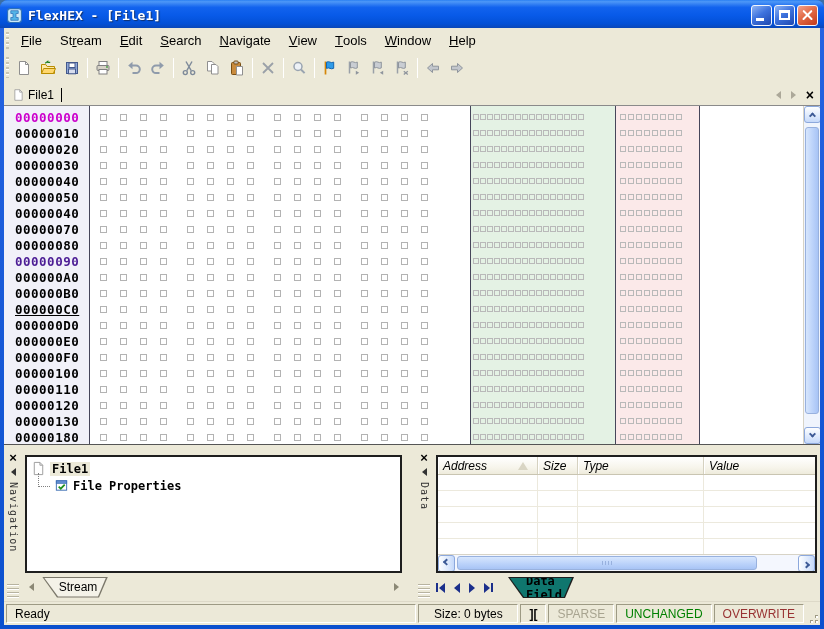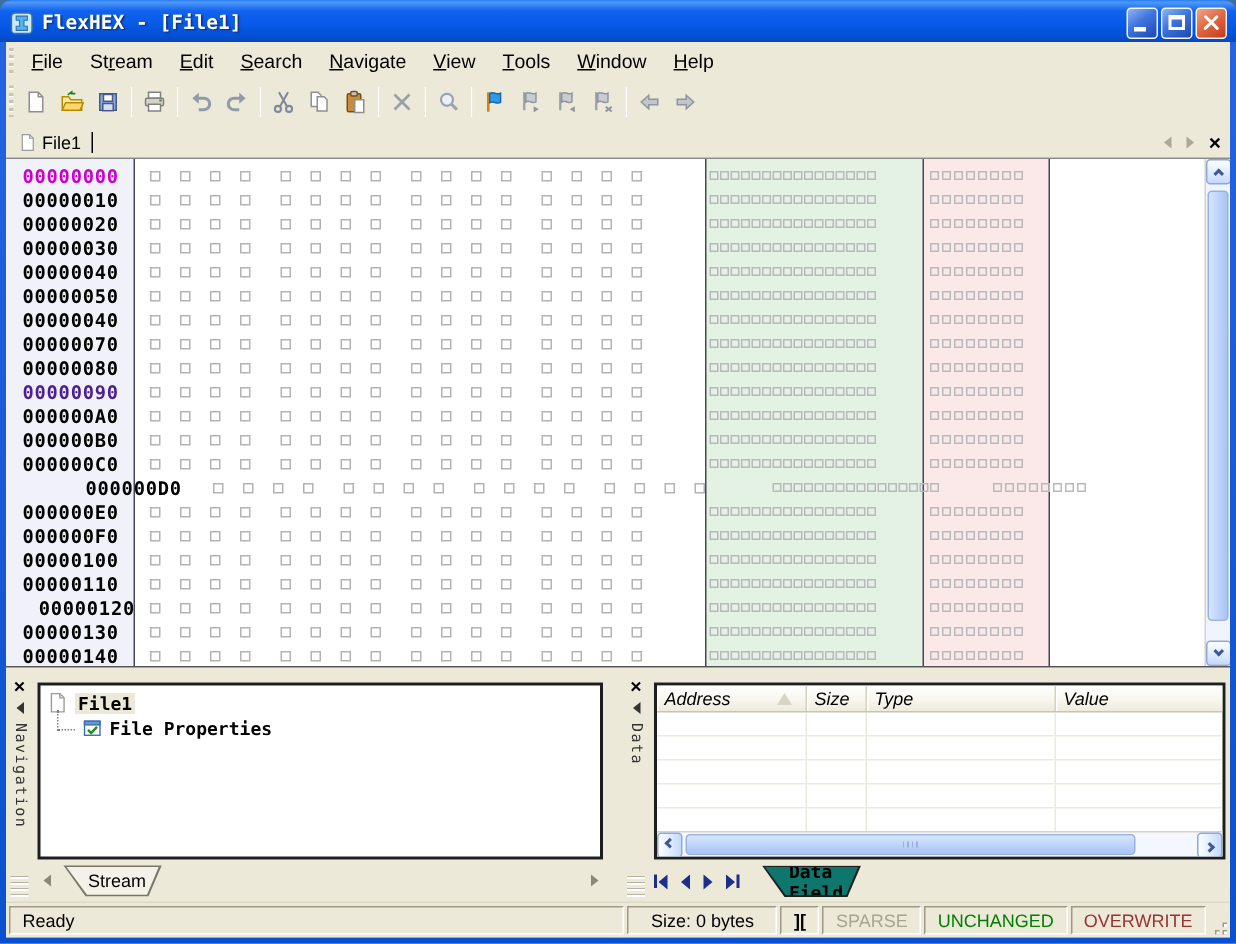--- a/index.html
+++ b/index.html
@@ -1125,78 +1125,78 @@
               <span class="sq-s"></span>
               <span class="sq-s"></span>
               <span class="sq-s"></span>
               <span class="sq-s"></span>
               <span class="sq-s"></span>
               <span class="sq-s"></span>
               <span class="sq-s"></span>
             </span>
           </div>
           <div class="hex-row">
-            <span class="addr" style="color: rgb(0, 0, 0);">000000C0</span>
-            <span class="hex-cells">
-              <span class="hex-group">
-                <span class="sq"></span>
-                <span class="sq"></span>
-                <span class="sq"></span>
-                <span class="sq"></span>
-              </span>
-              <span class="hex-group">
-                <span class="sq"></span>
-                <span class="sq"></span>
-                <span class="sq"></span>
-                <span class="sq"></span>
-              </span>
-              <span class="hex-group">
-                <span class="sq"></span>
-                <span class="sq"></span>
-                <span class="sq"></span>
-                <span class="sq"></span>
-              </span>
-              <span class="hex-group">
-                <span class="sq"></span>
-                <span class="sq"></span>
-                <span class="sq"></span>
-                <span class="sq"></span>
-              </span>
-            </span>
-            <span class="ansi-cells">
-              <span class="sq-s"></span>
-              <span class="sq-s"></span>
-              <span class="sq-s"></span>
-              <span class="sq-s"></span>
-              <span class="sq-s"></span>
-              <span class="sq-s"></span>
-              <span class="sq-s"></span>
-              <span class="sq-s"></span>
-              <span class="sq-s"></span>
-              <span class="sq-s"></span>
-              <span class="sq-s"></span>
-              <span class="sq-s"></span>
-              <span class="sq-s"></span>
-              <span class="sq-s"></span>
-              <span class="sq-s"></span>
-              <span class="sq-s"></span>
-            </span>
-            <span class="wide-cells">
-              <span class="sq-s"></span>
-              <span class="sq-s"></span>
-              <span class="sq-s"></span>
-              <span class="sq-s"></span>
-              <span class="sq-s"></span>
-              <span class="sq-s"></span>
-              <span class="sq-s"></span>
-              <span class="sq-s"></span>
-            </span>
-          </div>
-          <div class="hex-row">
-            <span class="addr" style="color: rgb(0, 0, 0); margin-left: 42px;">000000D0</span>
+            <span class="addr" style="color: rgb(0, 0, 0); text-decoration: underline;">000000C0</span>
+            <span class="hex-cells">
+              <span class="hex-group">
+                <span class="sq"></span>
+                <span class="sq"></span>
+                <span class="sq"></span>
+                <span class="sq"></span>
+              </span>
+              <span class="hex-group">
+                <span class="sq"></span>
+                <span class="sq"></span>
+                <span class="sq"></span>
+                <span class="sq"></span>
+              </span>
+              <span class="hex-group">
+                <span class="sq"></span>
+                <span class="sq"></span>
+                <span class="sq"></span>
+                <span class="sq"></span>
+              </span>
+              <span class="hex-group">
+                <span class="sq"></span>
+                <span class="sq"></span>
+                <span class="sq"></span>
+                <span class="sq"></span>
+              </span>
+            </span>
+            <span class="ansi-cells">
+              <span class="sq-s"></span>
+              <span class="sq-s"></span>
+              <span class="sq-s"></span>
+              <span class="sq-s"></span>
+              <span class="sq-s"></span>
+              <span class="sq-s"></span>
+              <span class="sq-s"></span>
+              <span class="sq-s"></span>
+              <span class="sq-s"></span>
+              <span class="sq-s"></span>
+              <span class="sq-s"></span>
+              <span class="sq-s"></span>
+              <span class="sq-s"></span>
+              <span class="sq-s"></span>
+              <span class="sq-s"></span>
+              <span class="sq-s"></span>
+            </span>
+            <span class="wide-cells">
+              <span class="sq-s"></span>
+              <span class="sq-s"></span>
+              <span class="sq-s"></span>
+              <span class="sq-s"></span>
+              <span class="sq-s"></span>
+              <span class="sq-s"></span>
+              <span class="sq-s"></span>
+              <span class="sq-s"></span>
+            </span>
+          </div>
+          <div class="hex-row">
+            <span class="addr" style="color: rgb(0, 0, 0);">000000D0</span>
             <span class="hex-cells">
               <span class="hex-group">
                 <span class="sq"></span>
                 <span class="sq"></span>
                 <span class="sq"></span>
                 <span class="sq"></span>
               </span>
               <span class="hex-group">
                 <span class="sq"></span>
                 <span class="sq"></span>
@@ -1467,21 +1467,21 @@
               <span class="sq-s"></span>
               <span class="sq-s"></span>
               <span class="sq-s"></span>
               <span class="sq-s"></span>
               <span class="sq-s"></span>
               <span class="sq-s"></span>
               <span class="sq-s"></span>
             </span>
           </div>
           <div class="hex-row">
-            <span class="addr" style="color: rgb(0, 0, 0); text-align: right;">00000120</span>
+            <span class="addr" style="color: rgb(0, 0, 0);">00000120</span>
             <span class="hex-cells">
               <span class="hex-group">
                 <span class="sq"></span>
                 <span class="sq"></span>
                 <span class="sq"></span>
                 <span class="sq"></span>
               </span>
               <span class="hex-group">
                 <span class="sq"></span>
                 <span class="sq"></span>
@@ -1581,21 +1581,21 @@
               <span class="sq-s"></span>
               <span class="sq-s"></span>
               <span class="sq-s"></span>
               <span class="sq-s"></span>
               <span class="sq-s"></span>
               <span class="sq-s"></span>
               <span class="sq-s"></span>
             </span>
           </div>
           <div class="hex-row">
-            <span class="addr" style="color: rgb(0, 0, 0);">00000140</span>
+            <span class="addr" style="color: rgb(0, 0, 0);">00000180</span>
             <span class="hex-cells">
               <span class="hex-group">
                 <span class="sq"></span>
                 <span class="sq"></span>
                 <span class="sq"></span>
                 <span class="sq"></span>
               </span>
               <span class="hex-group">
                 <span class="sq"></span>
                 <span class="sq"></span>

